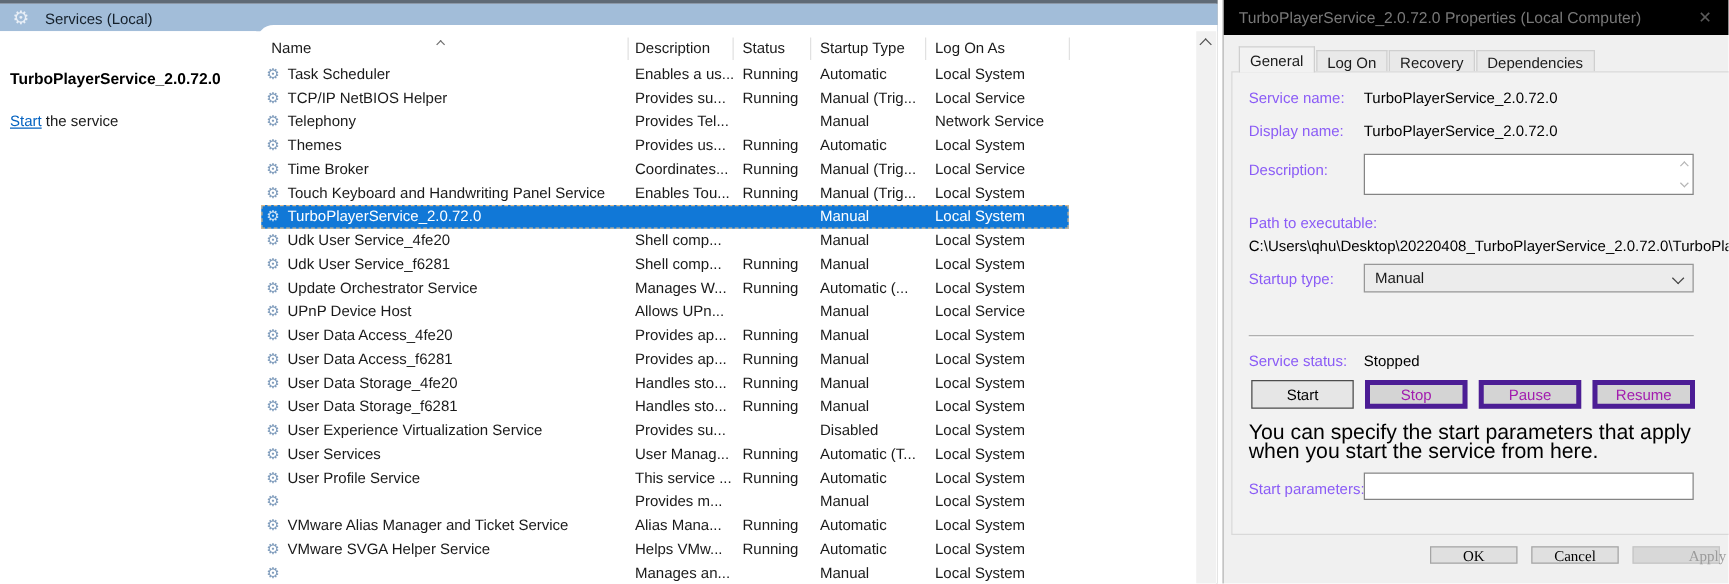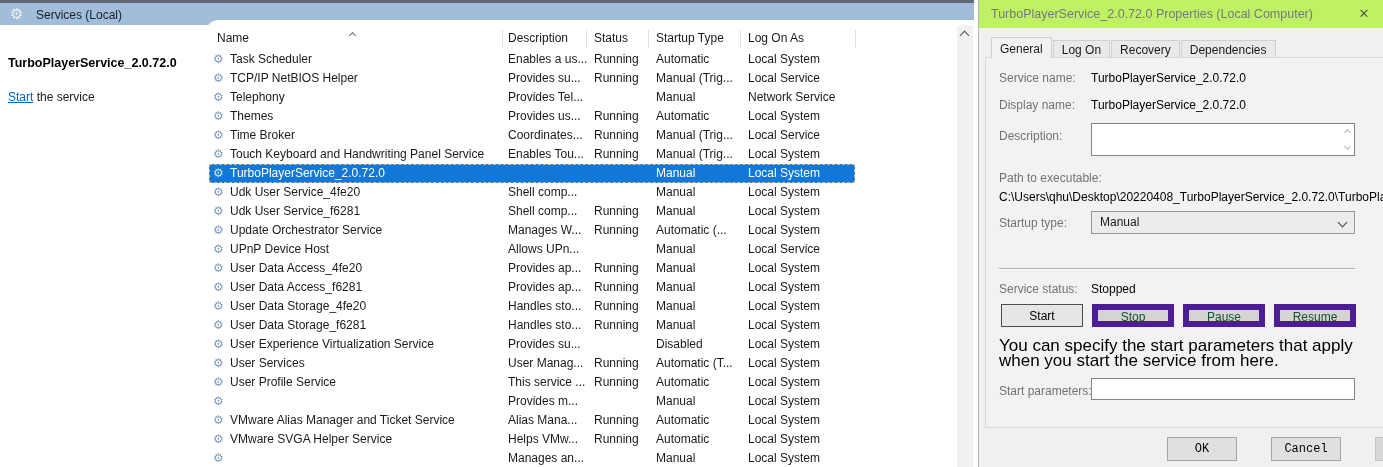--- a/index.html
+++ b/index.html
@@ -40,30 +40,30 @@
   .sb-up { position:absolute; left:0; top:0; width:16px; height:17px; }
   .sb-up .chev { position:absolute; left:4px; top:7px; }
 
   .chev { display:inline-block; width:7px; height:7px; border-right:1.5px solid currentColor; border-bottom:1.5px solid currentColor; }
   .chev.up { transform:rotate(-135deg); }
   .chev.down { transform:rotate(45deg); }
   .chev.small { width:5px; height:5px; border-width:1.2px; }
 
   
   #dialog { position:absolute; left:978px; top:0; width:405px; height:467px; background:#f0f0f0; border-left:1px solid #b5b5b5; }
-  #dlg-titlebar { position:absolute; left:0; top:0; width:100%; height:28px; background:#bef264; }
+  #dlg-titlebar { position:absolute; left:0; top:0; width:100%; height:28px; background:#000000; }
   #dlg-title { position:absolute; left:12px; top:7px; color:#787878; font-size:12.5px; white-space:nowrap; }
   #dlg-close { position:absolute; right:9px; top:5px; width:20px; height:18px; text-align:center; line-height:18px; color:#5a5a5a; font-size:13px; cursor:pointer; }
 
   #tab-strip { position:absolute; left:12px; top:37px; display:flex; align-items:flex-end; }
   .tab { border:1px solid #cfcfcf; border-bottom:none; background:#e9e9e9; padding:2px 8px 3px; height:18px; font-size:12px; margin-right:1px; cursor:pointer; }
   .tab.active { background:#f2f2f2; height:21px; padding-top:4px; position:relative; z-index:2; }
   #tab-page { position:absolute; left:6px; top:57px; right:-2px; height:371px; background:#f2f2f2; border:1px solid #d9d9d9; }
 
-  .dlabel { position:absolute; font-size:12px; color:#737373; white-space:nowrap; }
+  .dlabel { position:absolute; font-size:12px; color:#8b5cf6; white-space:nowrap; }
   .dvalue { position:absolute; font-size:12px; color:#000; white-space:nowrap; }
 
   
   .lbl-servicename { left:20px; top:71px; }
   .val-servicename { left:112px; top:71px; }
   .lbl-displayname { left:20px; top:98px; }
   .val-displayname { left:112px; top:98px; }
   .lbl-description { left:20px; top:129px; }
   #desc-box { position:absolute; left:112px; top:123px; width:264px; height:33px; background:#fff; border:1px solid #848484; }
   #desc-box .chev { position:absolute; right:4px; color:#b5b5b5; }
@@ -74,28 +74,28 @@
   .lbl-startup { left:20px; top:216px; }
   #startup-combo { position:absolute; left:112px; top:211px; width:264px; height:23px; background:#ececec; border:1px solid #979797; line-height:21px; padding-left:8px; font-size:12px; cursor:default; }
   #startup-combo .chev { position:absolute; right:8px; top:7px; color:#444; }
   #gen-divider { position:absolute; left:20px; top:268px; width:356px; height:1px; background:#b0b0b0; box-shadow:0 1px 0 #fdfdfd; }
   .lbl-status { left:20px; top:282px; }
   .val-status { left:112px; top:282px; }
 
   #svc-btns { position:absolute; left:22px; top:304px; display:flex; gap:9px; }
   .sbtn { width:82px; height:23px; font-size:12px; font-family:inherit; }
   .sbtn.enabled { background:#e6e6e6; border:1px solid #4c4c4c; color:#000; cursor:pointer; }
-  .sbtn.disabled { background:#d4d4d4; border:6px solid #4c1d95; color:#14532d; }
+  .sbtn.disabled { background:#d4d4d4; border:4px solid #4c1d95; color:#a21caf; }
 
   .help-text { position:absolute; left:20px; top:338px; width:360px; font-size:17px; line-height:15px; color:#000; }
   .lbl-params { left:20px; top:384px; }
   #params-input { position:absolute; left:112px; top:378px; width:264px; height:22px; background:#fff; border:1px solid #848484; font-family:inherit; font-size:12px; padding:0 4px; }
 
   #footer-btns { position:absolute; left:165px; top:437px; display:flex; gap:11px; }
-  .fbtn { width:70px; height:24px; font-size:12px; font-family:Liberation Mono, monospace;margin-left:23px; }
+  .fbtn { width:70px; height:14px; font-size:12px; font-family:Liberation Serif, serif; }
   .fbtn.enabled { background:#e0e0e0; border:1px solid #a5a5a5; color:#000; cursor:pointer; }
   .fbtn.disabled { background:#d8d8d8; border:1px solid #c5c5c5; color:#9b9b9b;padding-left:44px; }
 </style>
 </head>
 <body>
 
 <div id="screen">
 
   <div id="services-win">
     <div class="top-strip"></div>

